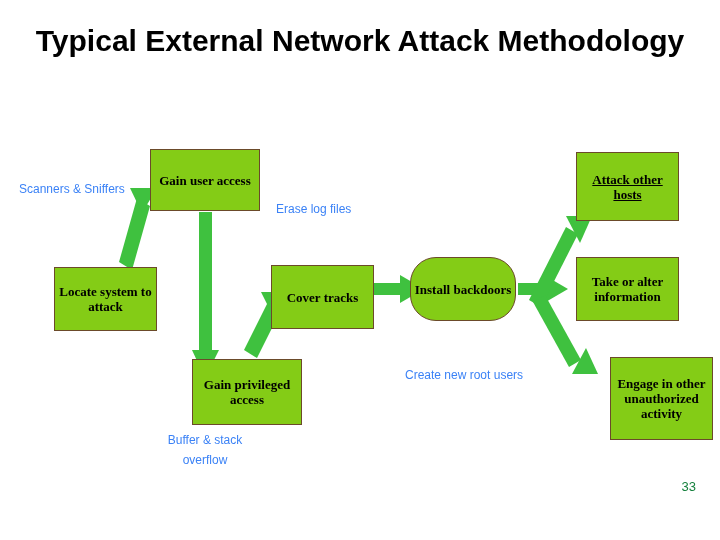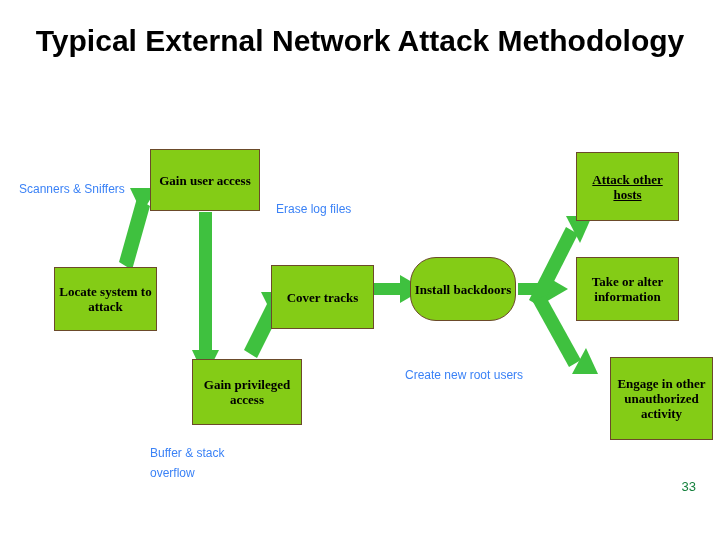--- a/index.html
+++ b/index.html
@@ -115,21 +115,21 @@
       <g>
         <polygon points="545,295 581,360 569,367 533,302"></polygon>
         <polygon name="head" points="572,374 598,374 586,348"></polygon>
       </g>
     </g>
   </svg>
 
   <div class="plain" style="left:19px; top:179px; width:120px;">Scanners &amp; Sniffers</div>
   <div class="plain" style="left:276px; top:199px; width:180px;">Erase log files</div>
   <div class="plain" style="left:405px; top:365px; width:130px;">Create new root users</div>
-  <div class="plain" style="left:150px; top:443px; width:110px;">Buffer &amp; stack overflow</div>
+  <div class="plain" style="left:150px; top:430px; width:110px;text-align:center;">Buffer &amp; stack overflow</div>
 
   <div class="box" style="left:150px; top:149px; width:110px; height:62px;">Gain user access</div>
   <div class="box" style="left:576px; top:152px; width:103px; height:69px;text-decoration:underline;">Attack other hosts</div>
   <div class="box" style="left:18px; top:267px; width:103px; height:64px;margin-left:36px;">Locate system to attack</div>
   <div class="box" style="left:271px; top:265px; width:103px; height:64px;">Cover tracks</div>
   <div class="box" style="left:410px; top:257px; width:106px; height:64px;border-radius:26px;">Install backdoors</div>
   <div class="box" style="left:576px; top:257px; width:103px; height:64px;">Take or alter information</div>
   <div class="box" style="left:144px; top:359px; width:110px; height:66px;margin-left:48px;">Gain privileged access</div>
   <div class="box" style="left:610px; top:357px; width:103px; height:83px;">Engage in other unauthorized activity</div>
 

